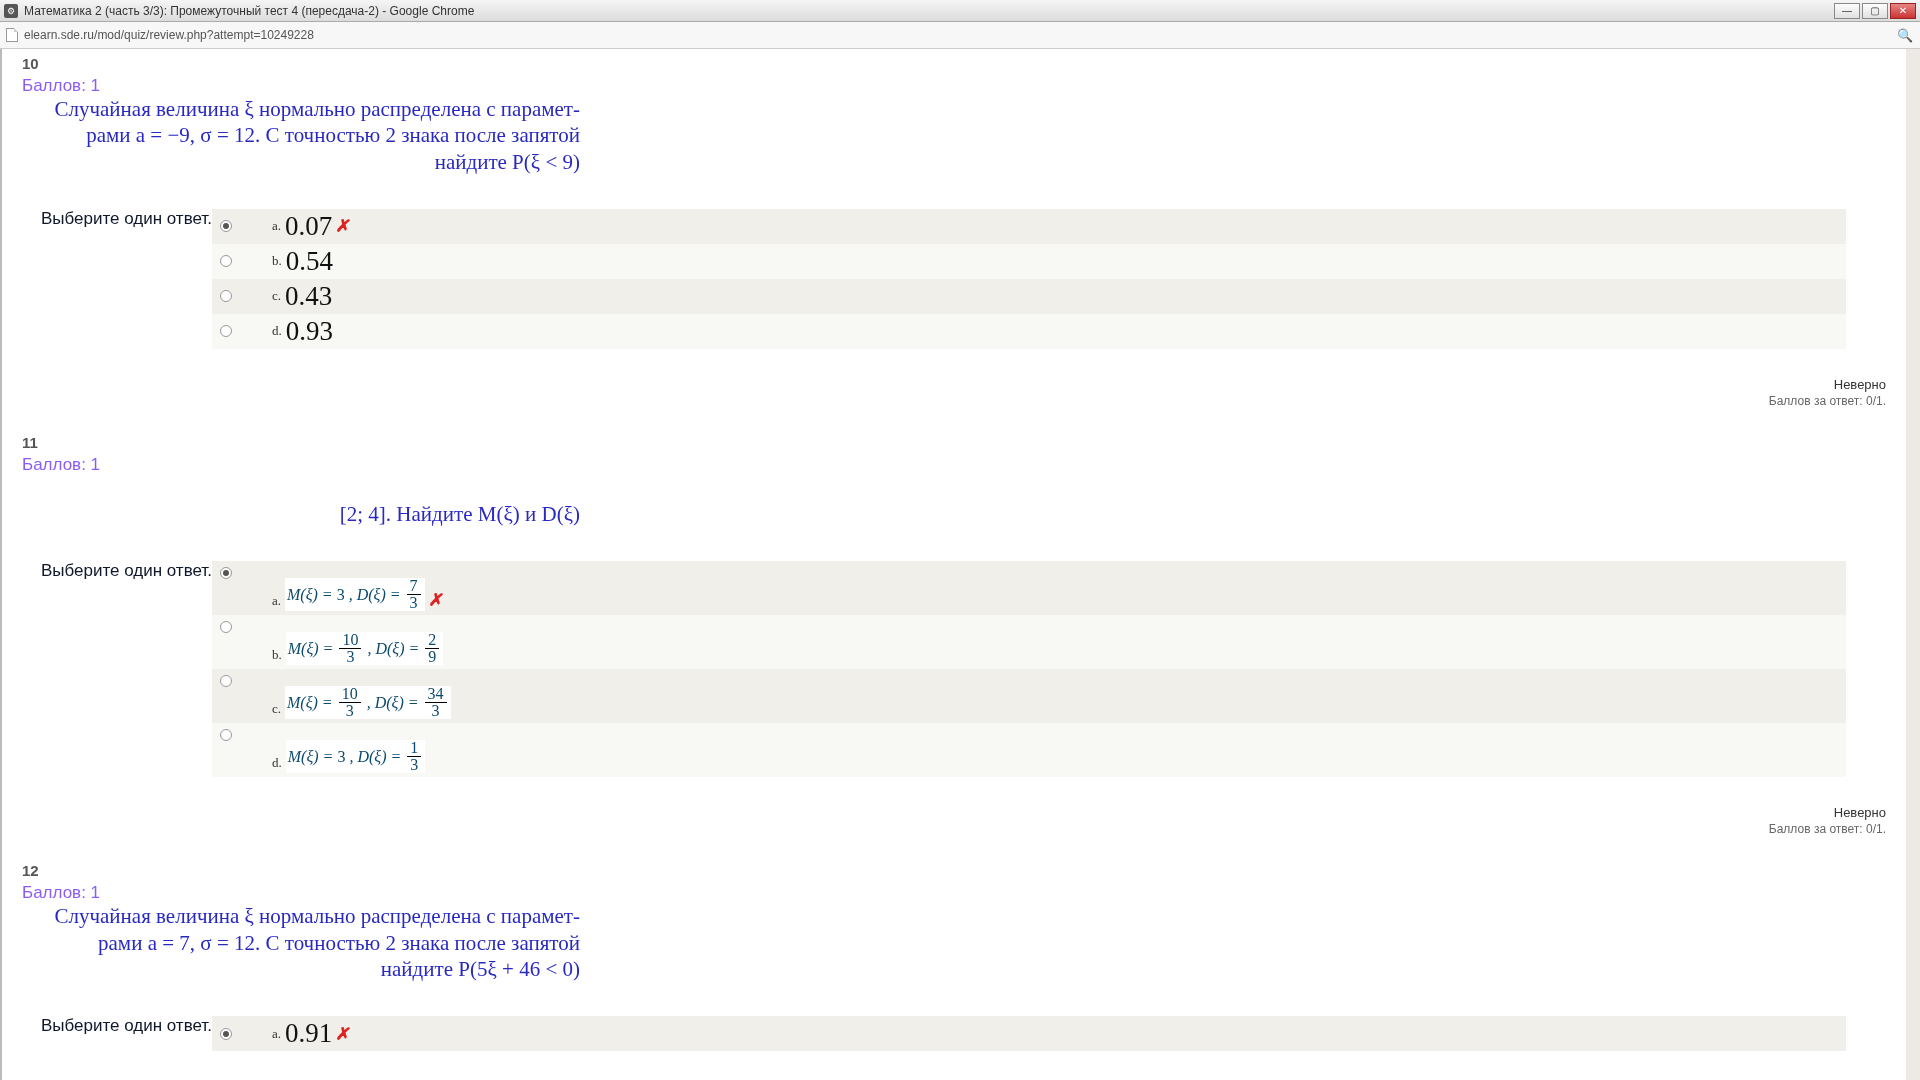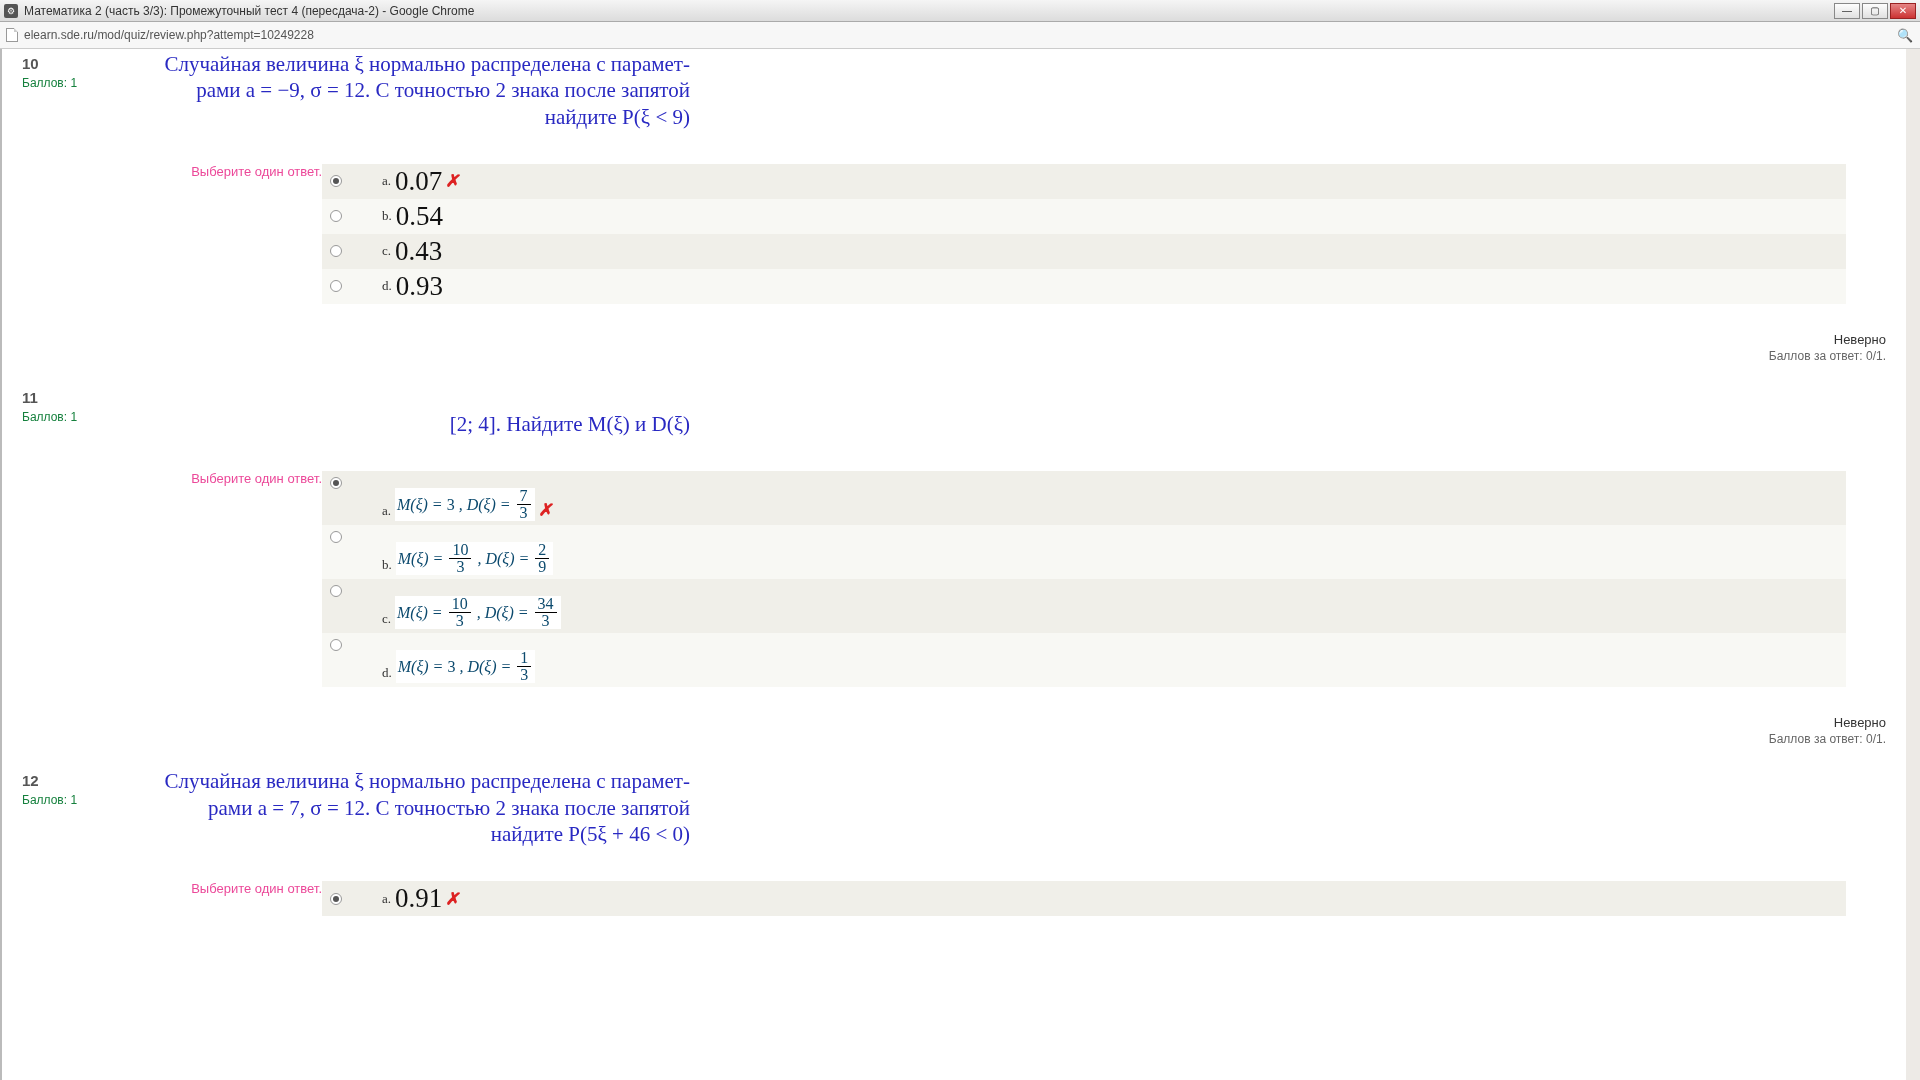--- a/index.html
+++ b/index.html
@@ -81,47 +81,48 @@
     top: 370px;
     width: 10px;
     height: 170px;
     background: #c9c6c2;
     border: 1px solid #aaa;
     border-radius: 2px;
   }
   .question {
     display: flex;
     padding: 2px 20px 20px 20px;
+    flex-direction: column;
   }
   .qside {
     width: 110px;
     flex-shrink: 0;
     padding-top: 4px;
   }
   .qnum { font-size: 15px; font-weight: bold; color: #555;}
-  .qpoints { font-size: 12px; color: #15803d; margin-top: 4px;}
+  .qpoints { font-size: 17px; color: #8b5cf6; margin-top: 4px;}
   .qbody { flex: 1; text-align: right; }
   .qtext {
     font-family: "Times New Roman", serif;
     font-size: 21px;
     color: #2929c2;
     line-height: 1.25;
     background: #ffffff;
     padding: 0 2px;
     max-width: 560px;
   }
   .answer-area {
     display: flex;
     margin-top: 34px;
   }
   .answer-prompt {
     width: 190px;
     flex-shrink: 0;
-    font-size: 13px;
-    color: #ec4899;
+    font-size: 17px;
+    color: #0f172a;
   }
   .options { flex: 1; margin-right: 40px; }
   .opt {
     display: flex;
     align-items: center;
     min-height: 26px;
     padding: 2px 8px;
   }
   .opt.big { min-height: 54px; align-items: flex-end; padding-bottom: 4px;}
   .opt:nth-child(odd) { background: #f0efe9; }

